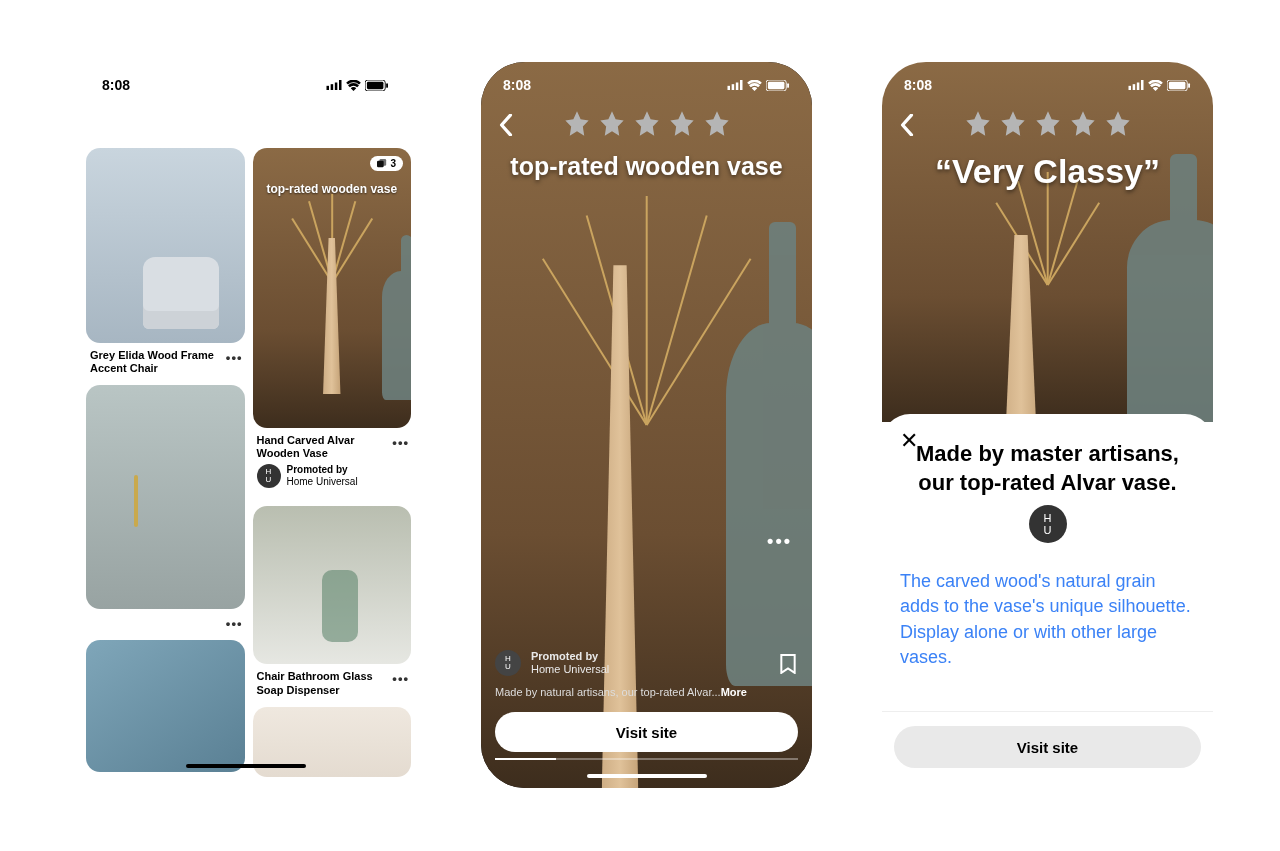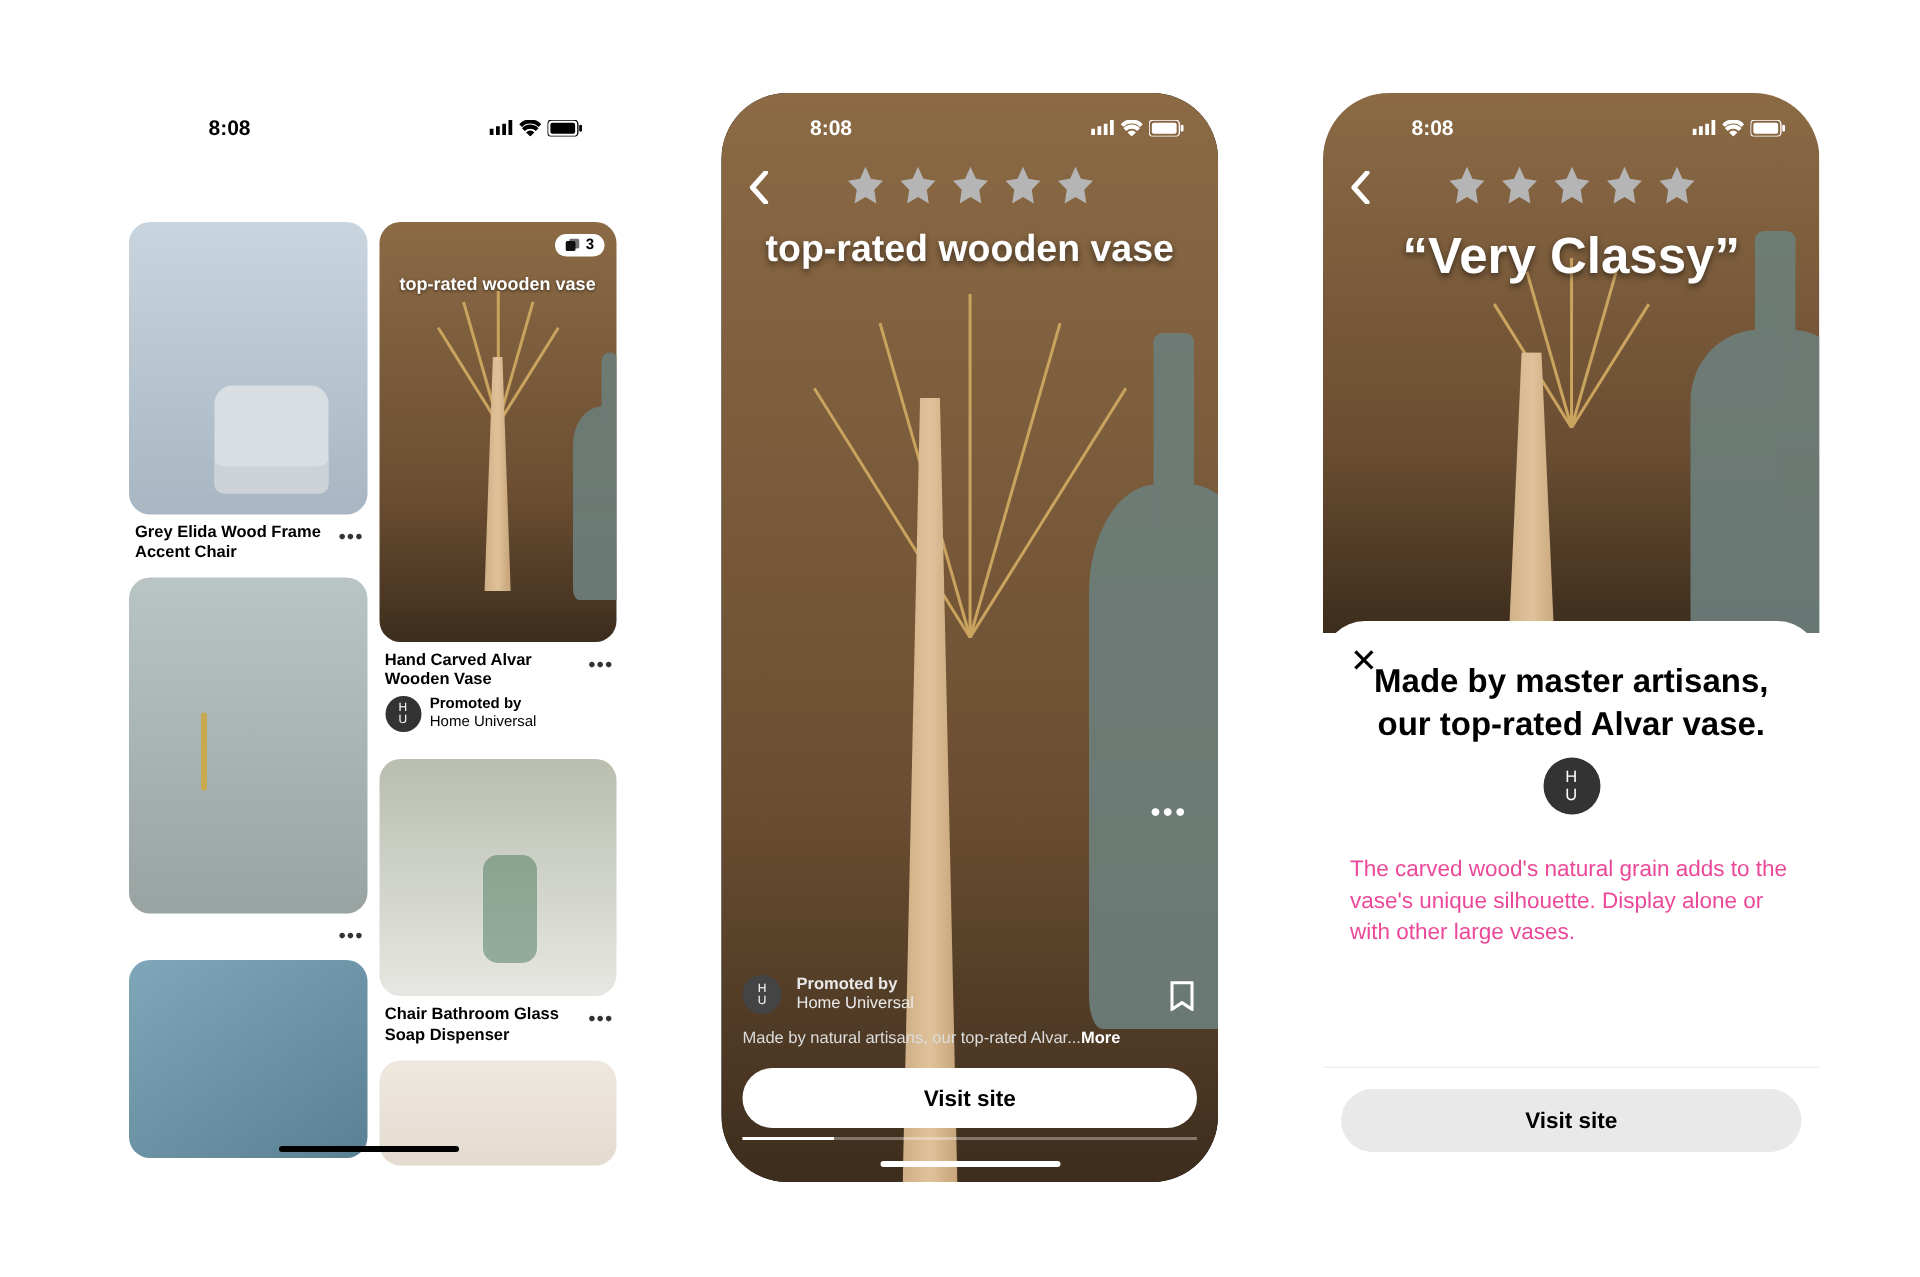--- a/index.html
+++ b/index.html
@@ -1,21 +1,21 @@
 <!DOCTYPE html>
 <html><head>
 <meta charset="utf-8">
 <style>
 * { margin: 0; padding: 0; box-sizing: border-box; font-family: -apple-system, BlinkMacSystemFont, "Helvetica Neue", Arial, sans-serif; }
 body { background: #fff; width: 1280px; height: 851px; position: relative; }
 .phones { display: flex; gap: 70px; position: absolute; left: 80px; top: 62px; }
 
 .phone { width: 331px; height: 726px; position: relative; }
 .phone.rounded { border-radius: 44px; overflow: hidden; background: #000; }
-.statusbar { position: absolute; top: 12px; left: 22px; right: 22px; display: flex; justify-content: space-between; align-items: center; height: 22px; z-index: 30; font-size: 14px; font-weight: 600; margin-left: 37px; }
+.statusbar { position: absolute; top: 12px; left: 22px; right: 22px; display: flex; justify-content: space-between; align-items: center; height: 22px; z-index: 30; font-size: 14px; font-weight: 600; }
 .statusbar.light { color: #fff; }
 .statusbar.dark { color: #000; }
 .status-icons { display: flex; align-items: center; gap: 4px; }
 
 
 .feed-body { position: absolute; inset: 0; background: #fff; }
 .tabs { position: absolute; top: 48px; left: 0; right: 0; display: flex; gap: 14px; padding: 0 0 0 0; align-items: center; justify-content: center; }
 .tab { font-size: 14px; font-weight: 600; color: #111; padding: 8px 16px; border-radius: 22px; white-space: nowrap; }
 .tab.active { background: #111; color: #fff; }
 .feed-cols { position: absolute; top: 86px; left: 6px; right: 0; bottom: 0; display: flex; gap: 8px; }
@@ -83,21 +83,21 @@
 .scrub::before { content:""; position:absolute; left:0; top:0; height:100%; width:20%; background:#fff; }
 .phone2 .home-ind { bottom: 10px; }
 
 
 .sheet { position:absolute; left:0; right:0; bottom:0; top: 352px; background:#fff; border-radius: 28px 28px 0 0; padding: 18px 18px 0 18px; z-index:20; }
 .close-x { font-size:22px; font-weight:400; position:absolute; left:18px; top:14px; }
 .sheet-title { font-size:22px; font-weight:700; text-align:center; margin-top: 8px; line-height:1.3; }
 .sheet-avatar { width:38px; height:38px; border-radius:50%; background:#333; margin: 8px auto 6px; display:flex; align-items:center; justify-content:center; color:#fff; font-size:11px; }
 .byline { text-align:center; font-size:14px; }
 .byline .brand { font-weight:700; }
-.sheet-desc { font-size:15px; line-height:1.4; margin-top: 26px; color:#ec4899; }
+.sheet-desc { font-size:18px; line-height:1.4; margin-top: 26px; color:#3b82f6; }
 .sheet-footer { position:absolute; left:0; right:0; bottom:0; border-top:1px solid #eee; padding: 14px 12px 20px; background:#fff;}
 .visit-btn-grey { background:#e9e9e9; border-radius:24px; height:42px; display:flex; align-items:center; justify-content:center; font-size:15px; font-weight:600; }
 .phone3 .hero-title { font-size:34px; }
 .phone3 .vase-bg { height: 360px !important; }
 
 svg { display:block; }
 </style>
 </head>
 <body>
 

